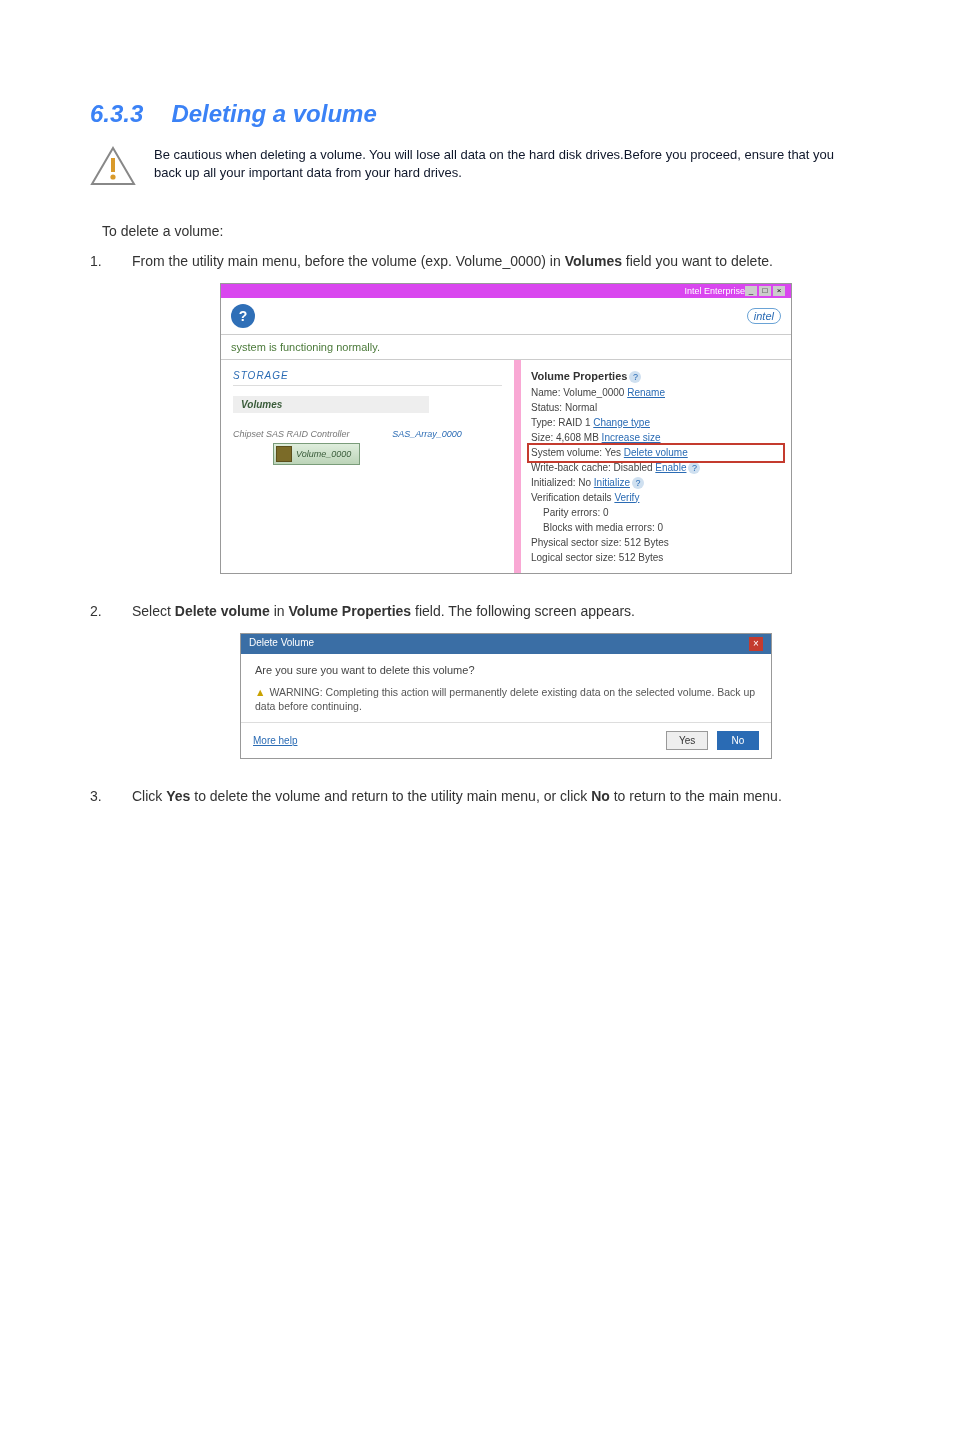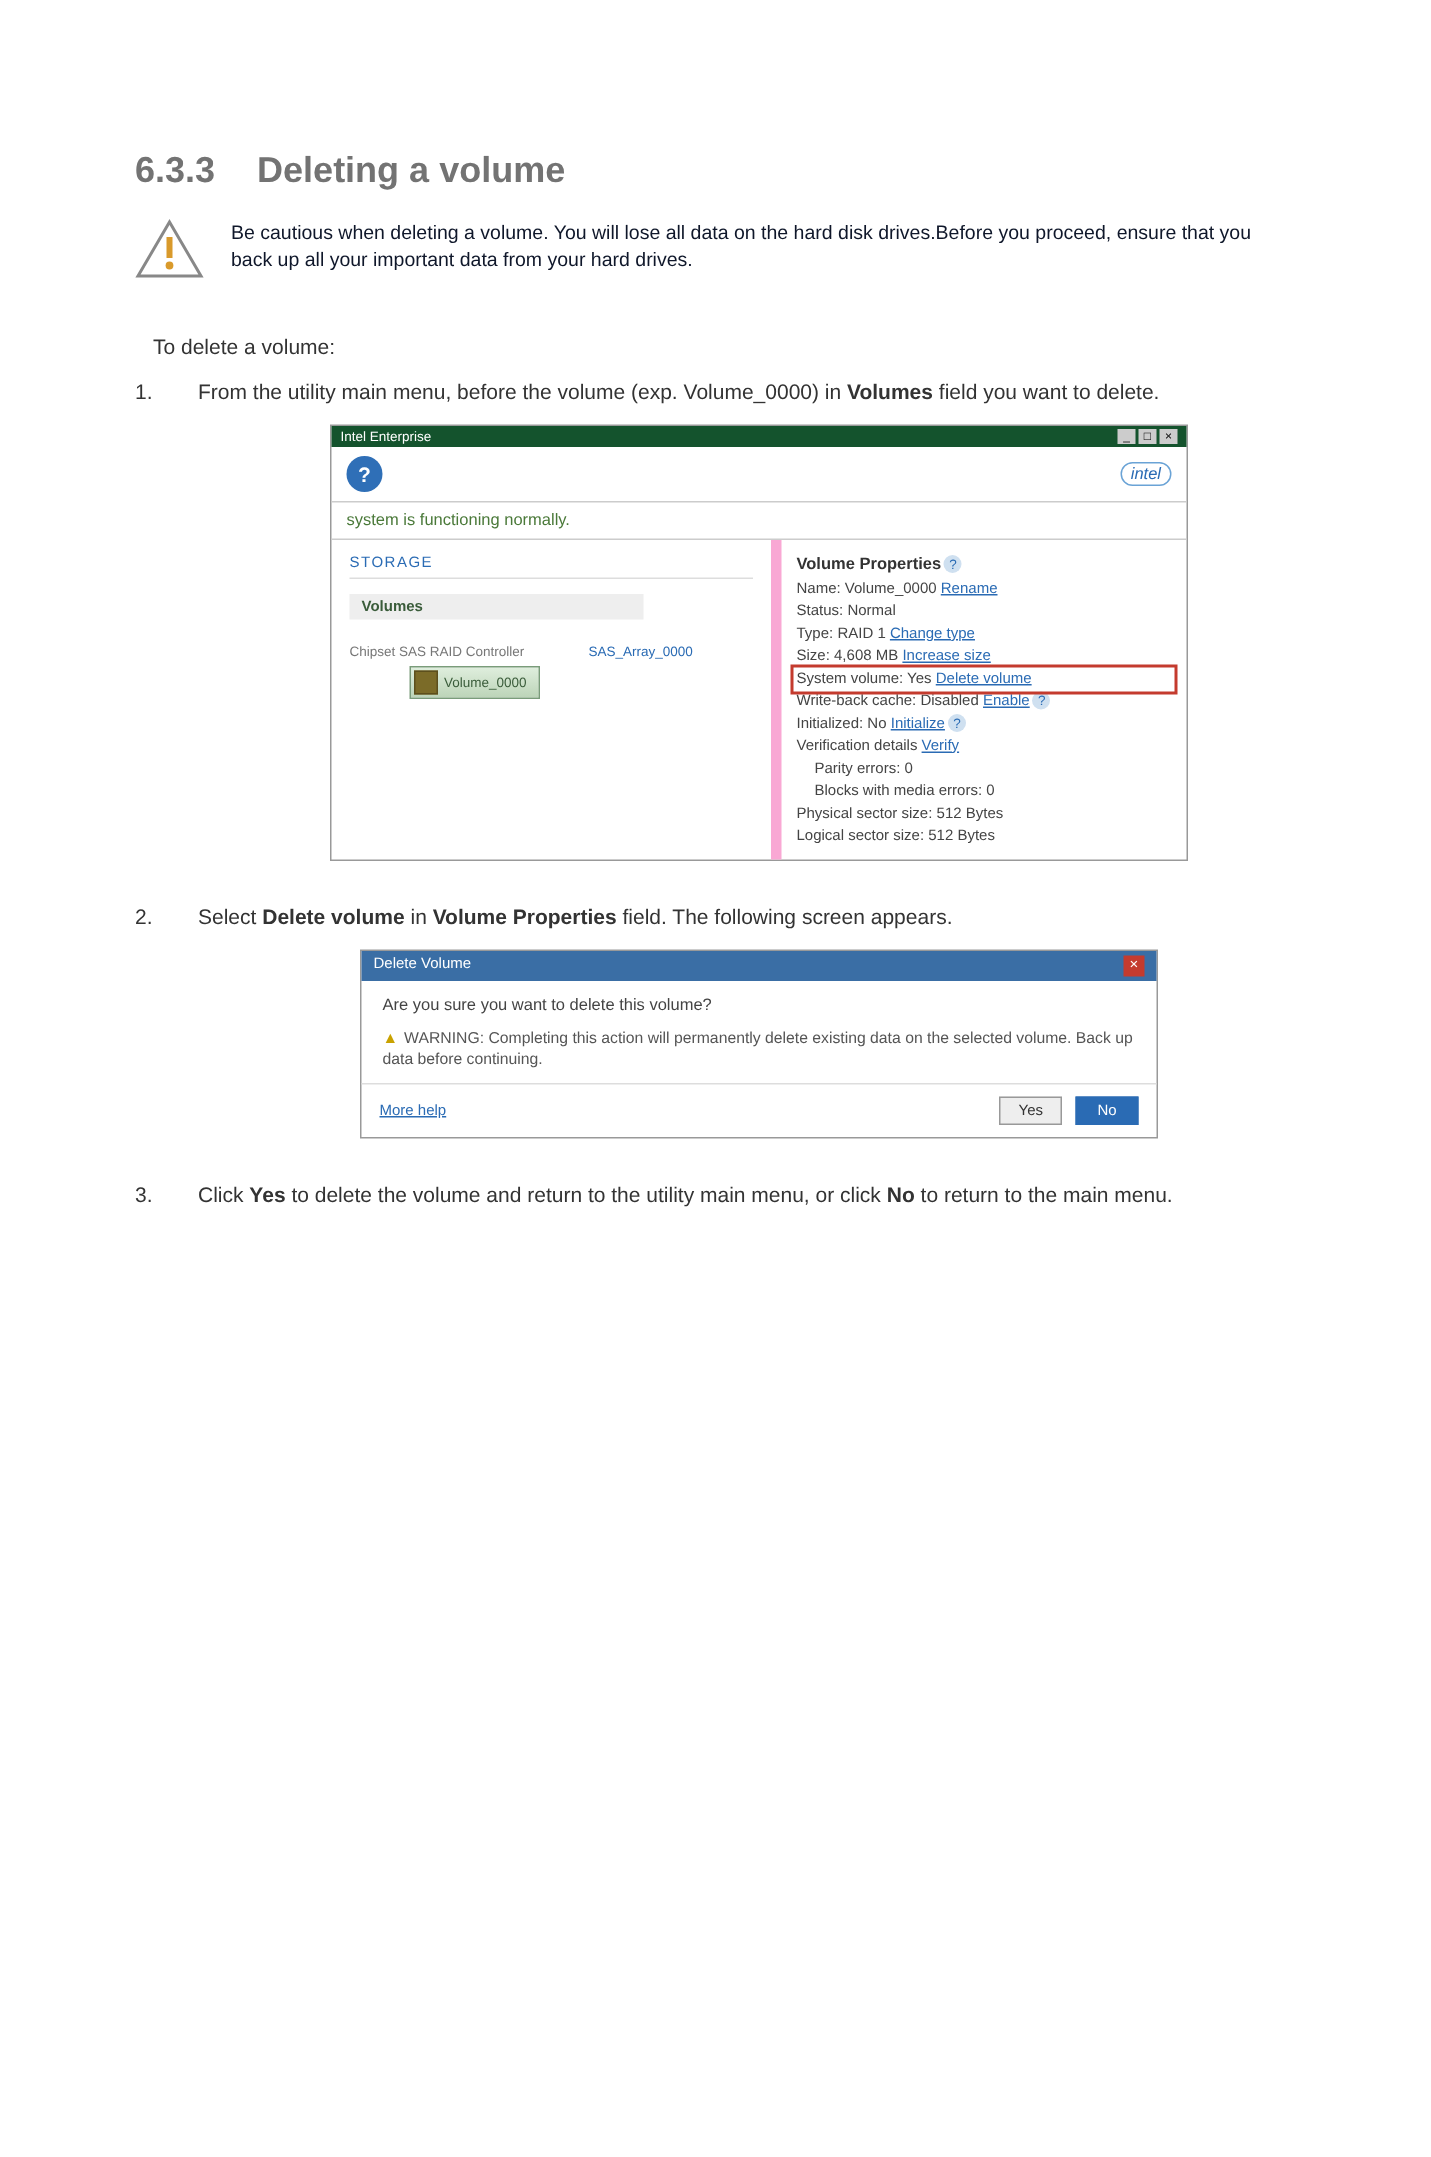--- a/index.html
+++ b/index.html
@@ -12,22 +12,23 @@
   }
   .page {
     padding: 100px 90px 60px 90px;
     box-sizing: border-box;
     min-height: 1380px;
     position: relative;
   }
   .heading {
     font-size: 24px;
     font-weight: bold;
-    color: #737373;
+    color: #3b82f6;
     margin-bottom: 18px;
+    font-style: italic;
   }
   .heading .num {
     display: inline-block;
     margin-right: 28px;
   }
   .caution-row {
     display: flex;
     align-items: flex-start;
     margin-bottom: 36px;
   }
@@ -63,26 +64,26 @@
   .bold { font-weight: bold; }
   .screenshot {
     margin: 10px 0 28px 130px;
     border: 1px solid #999;
     background: #fff;
     font-size: 10px;
   }
   
   .ss1 { width: 570px; }
   .ss1-titlebar {
-    background: #14532d;
+    background: #d946ef;
     color: #fff;
     font-size: 9px;
     padding: 2px 6px;
     display: flex;
-    justify-content: space-between;
+    justify-content: flex-end;
   }
   .win-controls { display: flex; gap: 2px; }
   .win-btn {
     width: 12px; height: 10px; background: #ccc; color:#000; text-align:center; line-height:10px; font-size:8px;
   }
   .ss1-iconbar {
     display: flex;
     justify-content: space-between;
     align-items: center;
     padding: 6px 10px;
@@ -100,20 +101,21 @@
     color: #4a7939;
     font-size: 11px;
     border-bottom: 1px solid #ccc;
   }
   .ss1-body {
     display: flex;
   }
   .ss1-left {
     flex: 1;
     padding: 10px 12px;
+    font-style: italic;
   }
   .ss1-right {
     width: 250px;
     border-left: 7px solid #f9a8d4;
     padding: 8px 10px;
     font-size: 10px;
     color: #444;
     line-height: 1.5;
     position: relative;
   }

